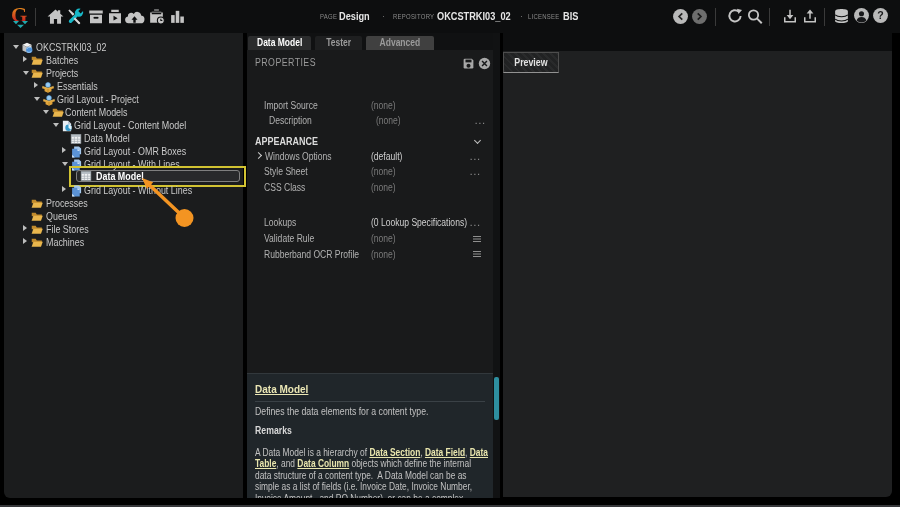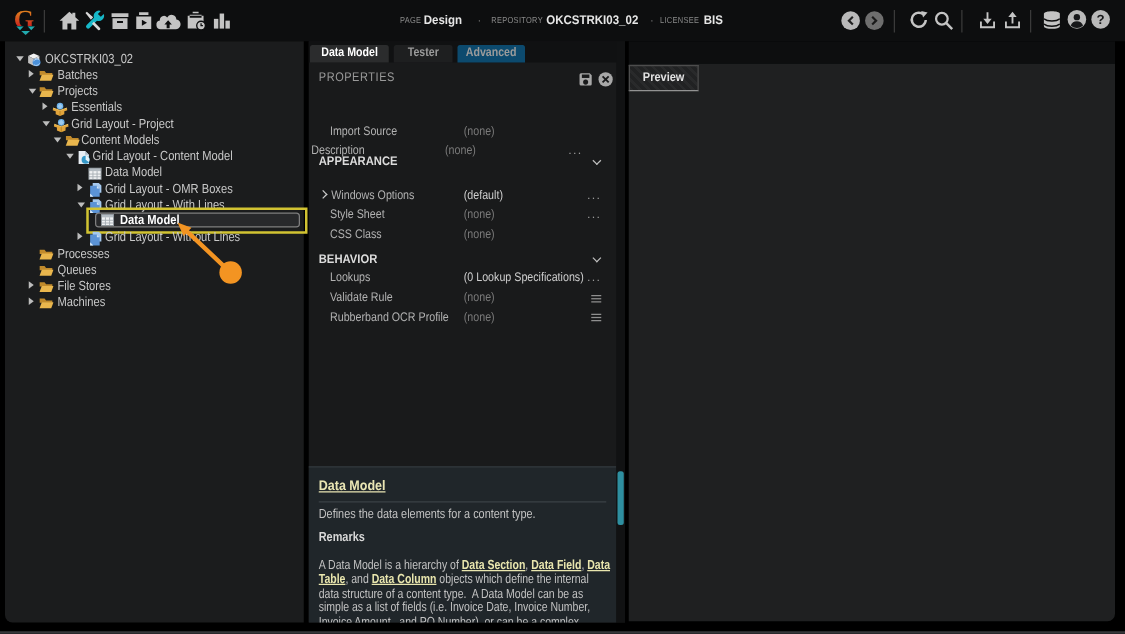--- a/index.html
+++ b/index.html
@@ -326,42 +326,41 @@
     </svg>
     <span class="tl" style="position:absolute;left:42px">Machines</span>
   </div>
 </div>
 
 <div id="midpanel">
 
   <div style="position:absolute;left:0;top:0;width:253px;height:17px;background:#101112"></div>
   <div class="tab" style="left:1px;width:63px;background:#2b2c2d;color:#fff;border-radius:2px 2px 0 0">​<span class="tabt">Data Model</span></div>
   <div class="tab" style="left:68px;width:47px;background:#1e1f20;color:#9b9b9b;border-radius:2px 2px 0 0"><span class="tabt">Tester</span></div>
-  <div class="tab" style="left:119px;width:54px;background:#0c4a6e;color:#9b9b9b;border-radius:2px 2px 0 0"><span class="tabt">Advanced</span></div>
+  <div class="tab" style="left:119px;width:68px;background:#404040;color:#9b9b9b;border-radius:2px 2px 0 0"><span class="tabt">Advanced</span></div>
 
   <div style="position:absolute;left:8px;top:24px;font-size:10px;color:#9a9a9a;letter-spacing:.5px;transform:scaleX(0.88);transform-origin:0 0">PROPERTIES</div>
   <svg style="position:absolute;left:215px;top:24px" width="13" height="13" viewBox="0 0 16 16">
     <path d="M2 3.5 Q2 2 3.5 2 H12 L14 4 V12.5 Q14 14 12.5 14 H3.5 Q2 14 2 12.5 Z" fill="#a8a8a8"></path>
     <rect x="4.3" y="3.2" width="7.4" height="3.4" fill="#191a1b"></rect>
     <circle cx="8" cy="10.7" r="2.5" fill="#191a1b"></circle>
   </svg>
   <svg style="position:absolute;left:231px;top:24px" width="13" height="13" viewBox="0 0 16 16">
     <circle cx="8" cy="8" r="7" fill="#a8a8a8"></circle>
     <path d="M5 5 L11 11 M11 5 L5 11" stroke="#191a1b" stroke-width="1.8"></path>
   </svg>
 
   <div class="prow" style="left:17px;top:65px;width:226px"><span class="nm">Import Source</span><span class="pval">(none)</span></div>
-  <div class="prow" style="left:2px;top:80px;width:226px"><span class="nm">Description</span><span class="pval">(none)</span><span class="dots">...</span></div>
-
-  <div class="sech" style="left:8px;top:89px"><span class="nm2">APPEARANCE</span><span class="chev"></span></div>
+  <div class="prow" style="left:22px;top:80px;width:226px"><span class="nm">Description</span><span class="pval">(none)</span><span class="dots">...</span></div>
+
+  <div class="sech" style="left:8px;top:101px"><span class="nm2">APPEARANCE</span><span class="chev"></span></div>
   <div class="prow" style="left:8px;top:116px;width:235px"><span style="position:absolute;left:0.5px;top:4px;width:5px;height:5px;border-right:1.5px solid #cdcdcd;border-bottom:1.5px solid #cdcdcd;transform:rotate(-45deg)"></span><span style="display:inline-block;width:10px"></span><span class="nm">Windows Options</span><span class="pvalb" style="left:116px">(default)</span><span class="dots">...</span></div>
   <div class="prow" style="left:17px;top:130.5px;width:226px"><span class="nm">Style Sheet</span><span class="pval">(none)</span><span class="dots">...</span></div>
   <div class="prow" style="left:17px;top:147px;width:226px"><span class="nm">CSS Class</span><span class="pval">(none)</span></div>
 
-  <div class="sech" style="left:8px;top:167px"><span class="nm2">BEHAVIOR</span><span class="chev"></span></div>
   <div class="prow" style="left:17px;top:182px;width:226px"><span class="nm">Lookups</span><span class="pvalb">(0 Lookup Specifications)</span><span class="dots">...</span></div>
   <div class="prow" style="left:17px;top:198px;width:226px"><span class="nm">Validate Rule</span><span class="pval">(none)</span><span class="hamb"></span></div>
   <div class="prow" style="left:17px;top:213.5px;width:226px"><span class="nm">Rubberband OCR Profile</span><span class="pval">(none)</span><span class="hamb"></span></div>
 
   <div id="help">
     <div style="position:absolute;left:8px;top:9px;font-size:11px;font-weight:bold;color:#eae6b4;text-decoration:underline;transform:scaleX(0.91);transform-origin:0 0">Data Model</div>
     <div style="position:absolute;left:8px;top:27px;width:230px;height:1px;background:#3a4146"></div>
     <div class="hsx" style="position:absolute;left:8px;top:31px;font-size:10.5px;color:#c2c2c2;white-space:nowrap">Defines the data elements for a content type.</div>
     <div class="hsx" style="position:absolute;left:8px;top:50px;font-size:10.5px;font-weight:bold;color:#d8d8d8">Remarks</div>
     <div style="position:absolute;left:8px;top:72.5px;font-size:10.5px;color:#c2c2c2;line-height:11.6px;white-space:nowrap;transform:scaleX(0.8);transform-origin:0 0">

